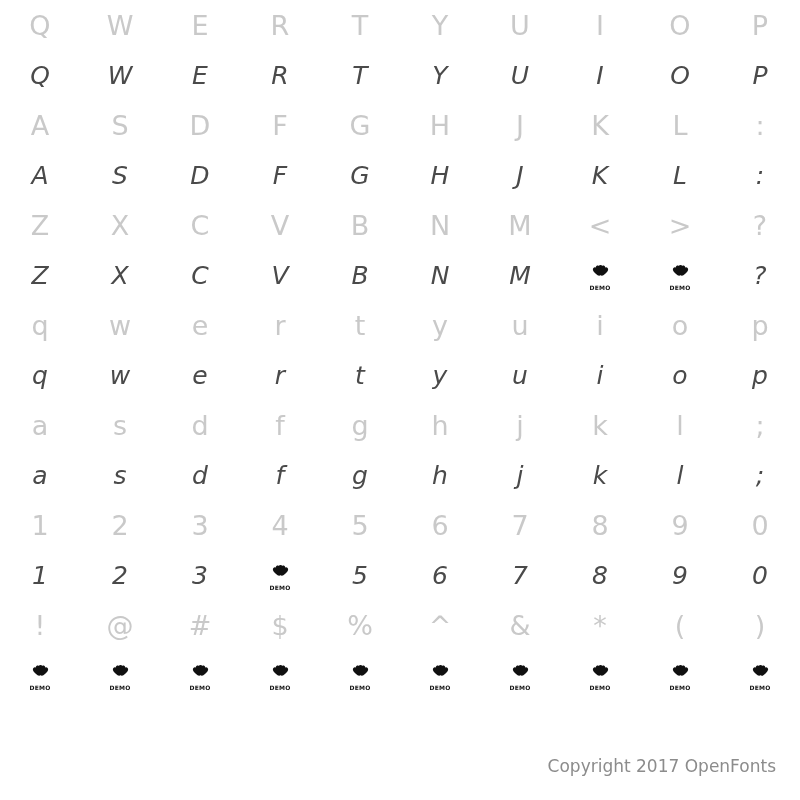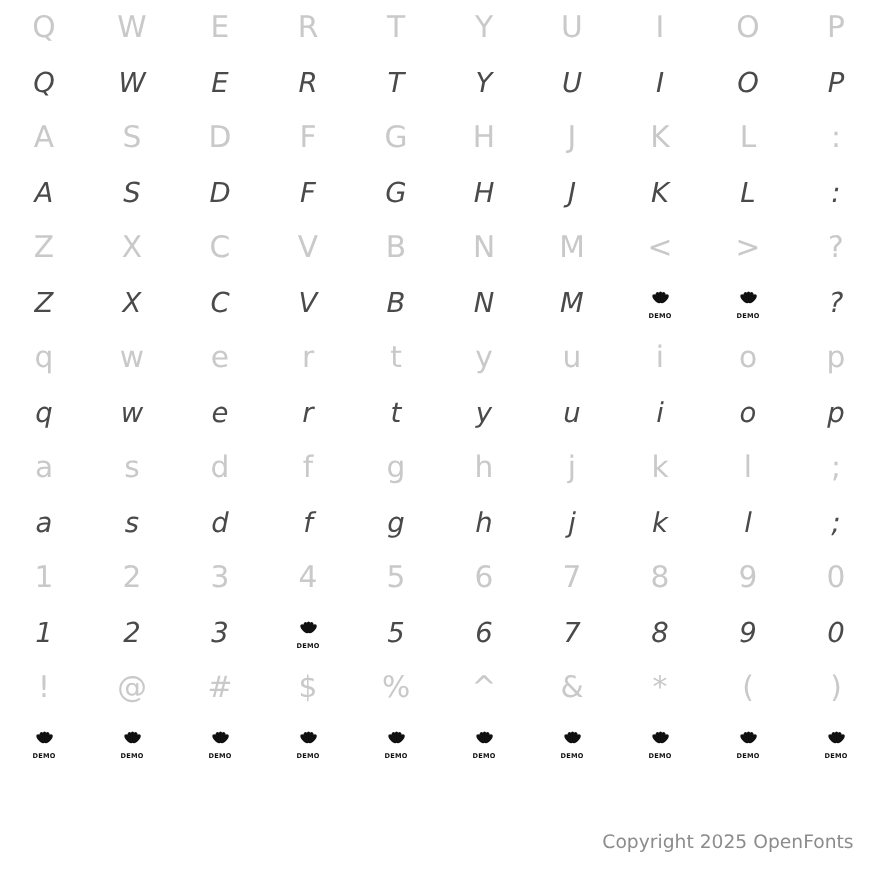--- a/index.html
+++ b/index.html
@@ -273,14 +273,14 @@
         <div class="cell demo"><span class="demo-mark"><span class="leaf l1"></span><span class="leaf l2"></span><span class="leaf l3"></span><span class="leaf l4"></span><span class="leaf l5"></span><span class="demo-text">DEMO</span></span></div>
         <div class="cell demo"><span class="demo-mark"><span class="leaf l1"></span><span class="leaf l2"></span><span class="leaf l3"></span><span class="leaf l4"></span><span class="leaf l5"></span><span class="demo-text">DEMO</span></span></div>
         <div class="cell demo"><span class="demo-mark"><span class="leaf l1"></span><span class="leaf l2"></span><span class="leaf l3"></span><span class="leaf l4"></span><span class="leaf l5"></span><span class="demo-text">DEMO</span></span></div>
         <div class="cell demo"><span class="demo-mark"><span class="leaf l1"></span><span class="leaf l2"></span><span class="leaf l3"></span><span class="leaf l4"></span><span class="leaf l5"></span><span class="demo-text">DEMO</span></span></div>
         <div class="cell demo"><span class="demo-mark"><span class="leaf l1"></span><span class="leaf l2"></span><span class="leaf l3"></span><span class="leaf l4"></span><span class="leaf l5"></span><span class="demo-text">DEMO</span></span></div>
         <div class="cell demo"><span class="demo-mark"><span class="leaf l1"></span><span class="leaf l2"></span><span class="leaf l3"></span><span class="leaf l4"></span><span class="leaf l5"></span><span class="demo-text">DEMO</span></span></div>
         <div class="cell demo"><span class="demo-mark"><span class="leaf l1"></span><span class="leaf l2"></span><span class="leaf l3"></span><span class="leaf l4"></span><span class="leaf l5"></span><span class="demo-text">DEMO</span></span></div>
         <div class="cell demo"><span class="demo-mark"><span class="leaf l1"></span><span class="leaf l2"></span><span class="leaf l3"></span><span class="leaf l4"></span><span class="leaf l5"></span><span class="demo-text">DEMO</span></span></div>
       </div>
     </div>
-  <div class="footer">Copyright 2025 OpenFonts</div>
+  <div class="footer">Copyright 2017 OpenFonts</div>
 </div>
 
 </body></html>

